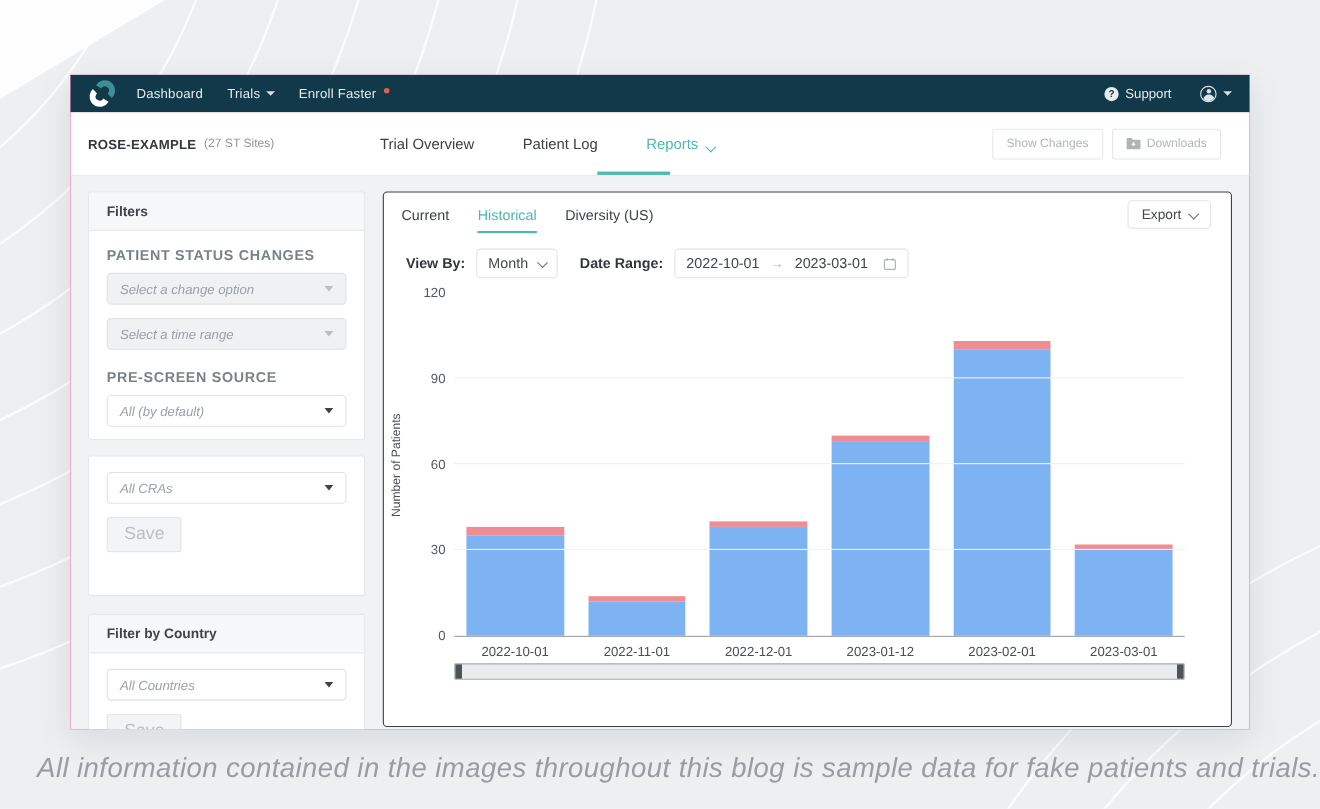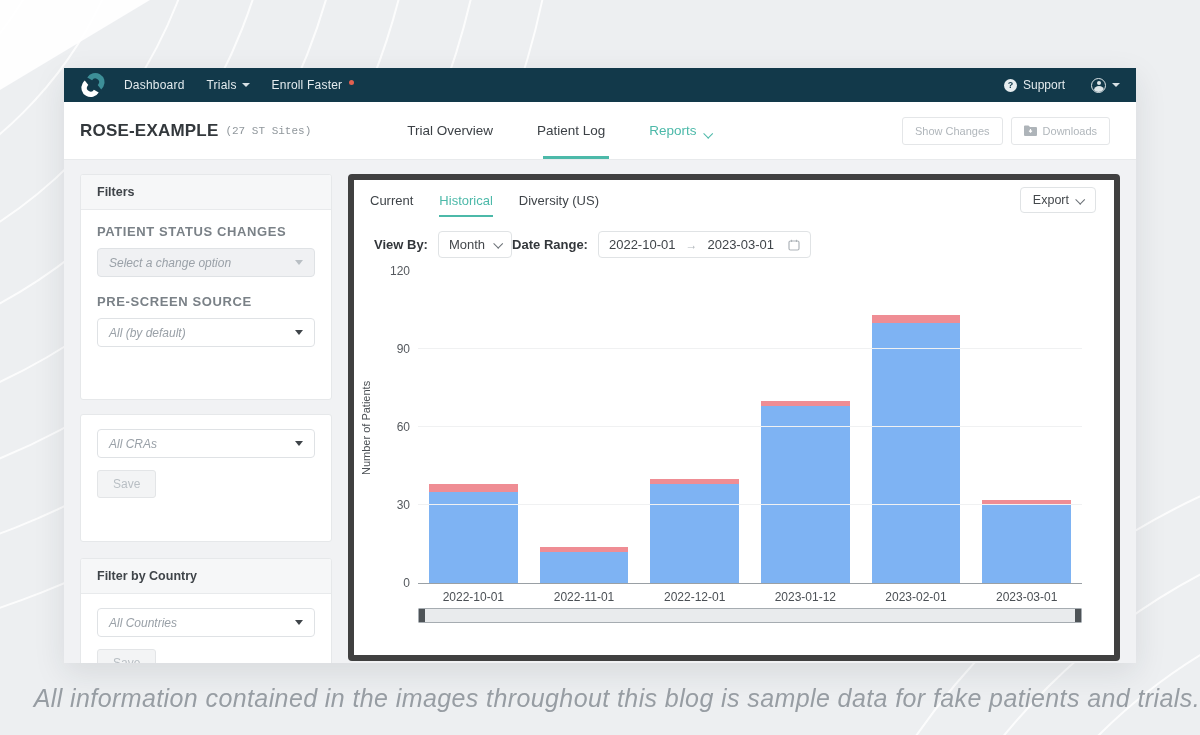--- a/index.html
+++ b/index.html
@@ -32,22 +32,22 @@
   .q-icon { width:13px; height:13px; border-radius:50%; background:#e7edef; color:#12394a; font-size:9px; font-weight:bold; display:flex; align-items:center; justify-content:center; }
   .profile-wrap { display:flex; align-items:center; gap:6px; cursor:pointer; }
   .person-icon { width:15px; height:15px; border-radius:50%; border:1.5px solid #dde5e8; position:relative; overflow:hidden; }
   .person-icon::before { content:""; position:absolute; top:2px; left:4.5px; width:4px; height:4px; border-radius:50%; background:#dde5e8; }
   .person-icon::after { content:""; position:absolute; top:7.5px; left:1.5px; width:10px; height:8px; border-radius:50%; background:#dde5e8; }
   
   .page-header {
     height:58px; background:#fff; display:flex; align-items:center;
     padding:0 26px 0 16px; border-bottom:1px solid #e8eaec; position:relative;
   }
-  .trial-title { font-size:17px; font-weight:bold; color:#33383c; letter-spacing:.2px; }
-  .trial-subtitle { font-size:11px; color:#90979c; margin-left:7px; font-weight:500;font-family:Liberation Mono, monospace; }
+  .trial-title { font-size:12px; font-weight:bold; color:#33383c; letter-spacing:.2px; }
+  .trial-subtitle { font-size:11px; color:#90979c; margin-left:7px; font-weight:500; }
   .header-tabs { display:flex; gap:44px; margin-left:96px; font-size:13.5px; color:#3c4146; }
   .header-tab { cursor:pointer; display:flex; align-items:flex-end; gap:7px; }
   .header-tab.active { color:#4cb9a9; }
   .reports-underline { position:absolute; left:479px; bottom:0; width:66px; height:3px; background:#4cb9a9; }
   .header-actions { margin-left:auto; display:flex; gap:8px; }
   .ghost-btn {
     background:#fff; border:1px solid #e4e6e8; border-radius:3px;
     font-size:11px; color:#b0b6bb; padding:7px 12px; display:flex; align-items:center; gap:6px; cursor:pointer;
   }
   
@@ -59,42 +59,42 @@
   .fselect {
     height:29px; border:1px solid #dfe2e5; border-radius:4px; display:flex; align-items:center;
     padding:0 11px; font-size:12px; font-style:italic; color:#9aa1a8; justify-content:space-between;
     background:#fff; cursor:pointer; margin-bottom:12px;
   }
   .fselect.disabled { background:#f0f1f3; cursor:default; }
   .tri-down { width:0; height:0; border-left:4.5px solid transparent; border-right:4.5px solid transparent; border-top:5px solid #3f4449; }
   .tri-down.light { border-top-color:#b9bfc4; }
   .save-btn {
     background:#f3f4f5; border:1px solid #e3e5e7; border-radius:3px; color:#b9bfc4;
-    font-size:12px; padding:6px 15px; cursor:default; display:inline-block;
+    font-size:16px; padding:6px 15px; cursor:default; display:inline-block;
   }
   
   .chart-panel {
     position:absolute; left:284px; top:14px; width:772px; height:487px;
-    background:#fff; border:6px solid #404040; border-radius:4px; overflow:hidden;
+    background:#fff; border:1px solid #404040; border-radius:4px; overflow:hidden;
   }
   .report-tabs { position:absolute; top:13px; left:16px; display:flex; gap:26px; font-size:13px; color:#3f4449; }
   .report-tab { cursor:pointer; padding-bottom:7px; }
   .report-tab.active { color:#4cb9a9; border-bottom:2px solid #4cb9a9; }
   .export-btn {
     position:absolute; top:7px; right:18px; height:26px; padding:0 12px;
     background:#fff; border:1px solid #e0e3e5; border-radius:4px;
     font-size:12.5px; color:#44484c; display:flex; align-items:center; gap:7px; cursor:pointer;
   }
   .chev { width:7px; height:7px; border-right:1.6px solid #6b7176; border-bottom:1.6px solid #6b7176; transform:rotate(45deg) translateY(-1px); }
   .chev.teal { border-color:#4cb9a9; }
   .controls { position:absolute; top:51px; left:20px; display:flex; align-items:center; font-size:13px; }
   .ctrl-label { font-weight:bold; color:#33373b; margin-right:10px; }
   .month-box {
     height:27px; border:1px solid #e0e3e5; border-radius:4px; padding:0 10px;
-    display:flex; align-items:center; gap:9px; color:#44484c; cursor:pointer; 
+    display:flex; align-items:center; gap:9px; color:#44484c; cursor:pointer; margin-right:20px;
   }
   .date-box {
     height:27px; border:1px solid #e0e3e5; border-radius:4px; padding:0 10px;
     display:flex; align-items:center; gap:10px; color:#3f4449; cursor:pointer;
   }
   .date-arrow { color:#b0b6bb; font-size:12px; }
   
   .ylabel {
     position:absolute; left:6px; top:91px; height:313px; width:14px;
     writing-mode:vertical-rl; transform:rotate(180deg);
@@ -212,20 +212,24 @@
   <div class="content">
 
     <div class="panel" style="top:14px; height:226px;">
       <div class="panel-header">Filters</div>
       <div class="panel-body">
         <div class="flabel">PATIENT STATUS CHANGES</div>
         <div class="fselect disabled">
           <span>Select a change option</span>
           <span class="tri-down light"></span>
         </div>
+        <div class="fselect disabled">
+          <span>Select a time range</span>
+          <span class="tri-down light"></span>
+        </div>
         <div class="flabel" style="margin-top:17px;">PRE-SCREEN SOURCE</div>
         <div class="fselect">
           <span>All (by default)</span>
           <span class="tri-down"></span>
         </div>
       </div>
     </div>
 
     <div class="panel" style="top:254px; height:128px;">
       <div class="panel-body">

